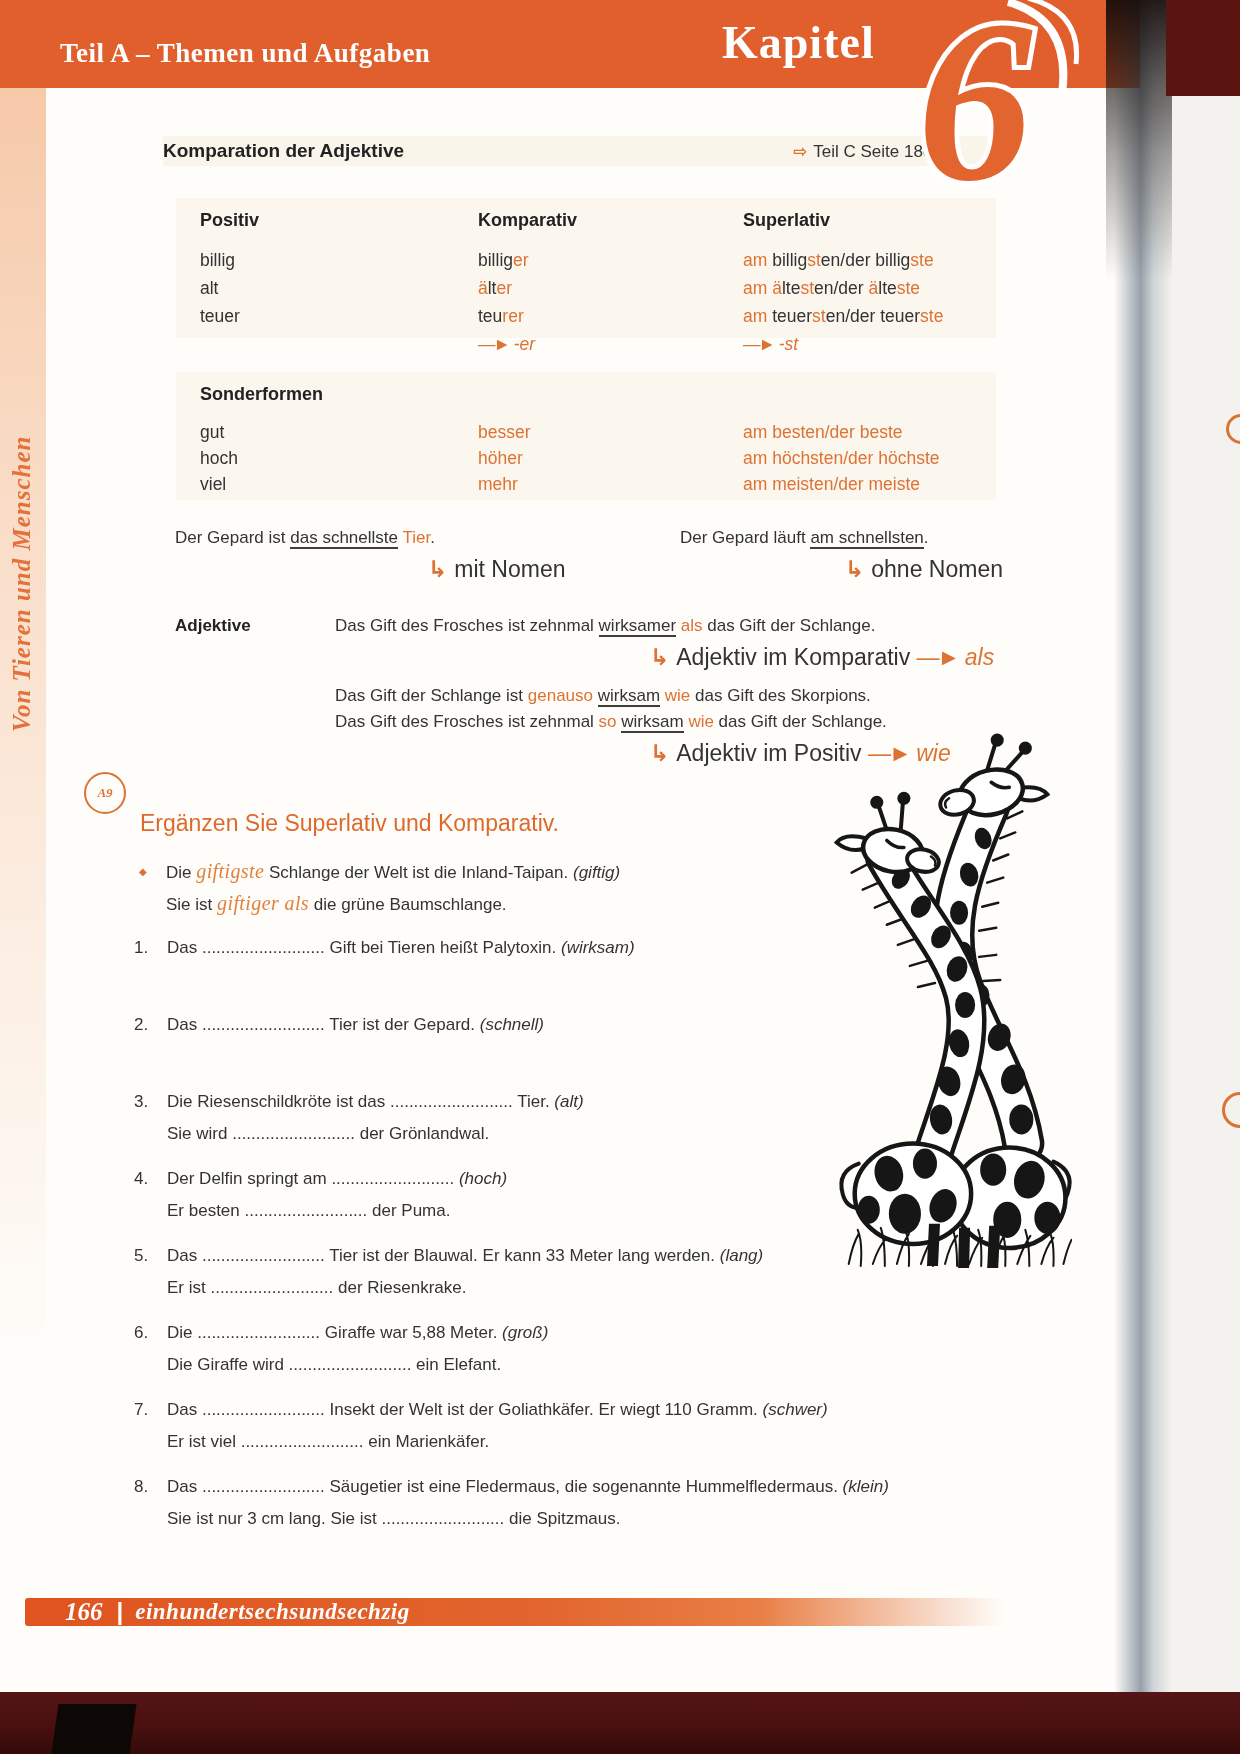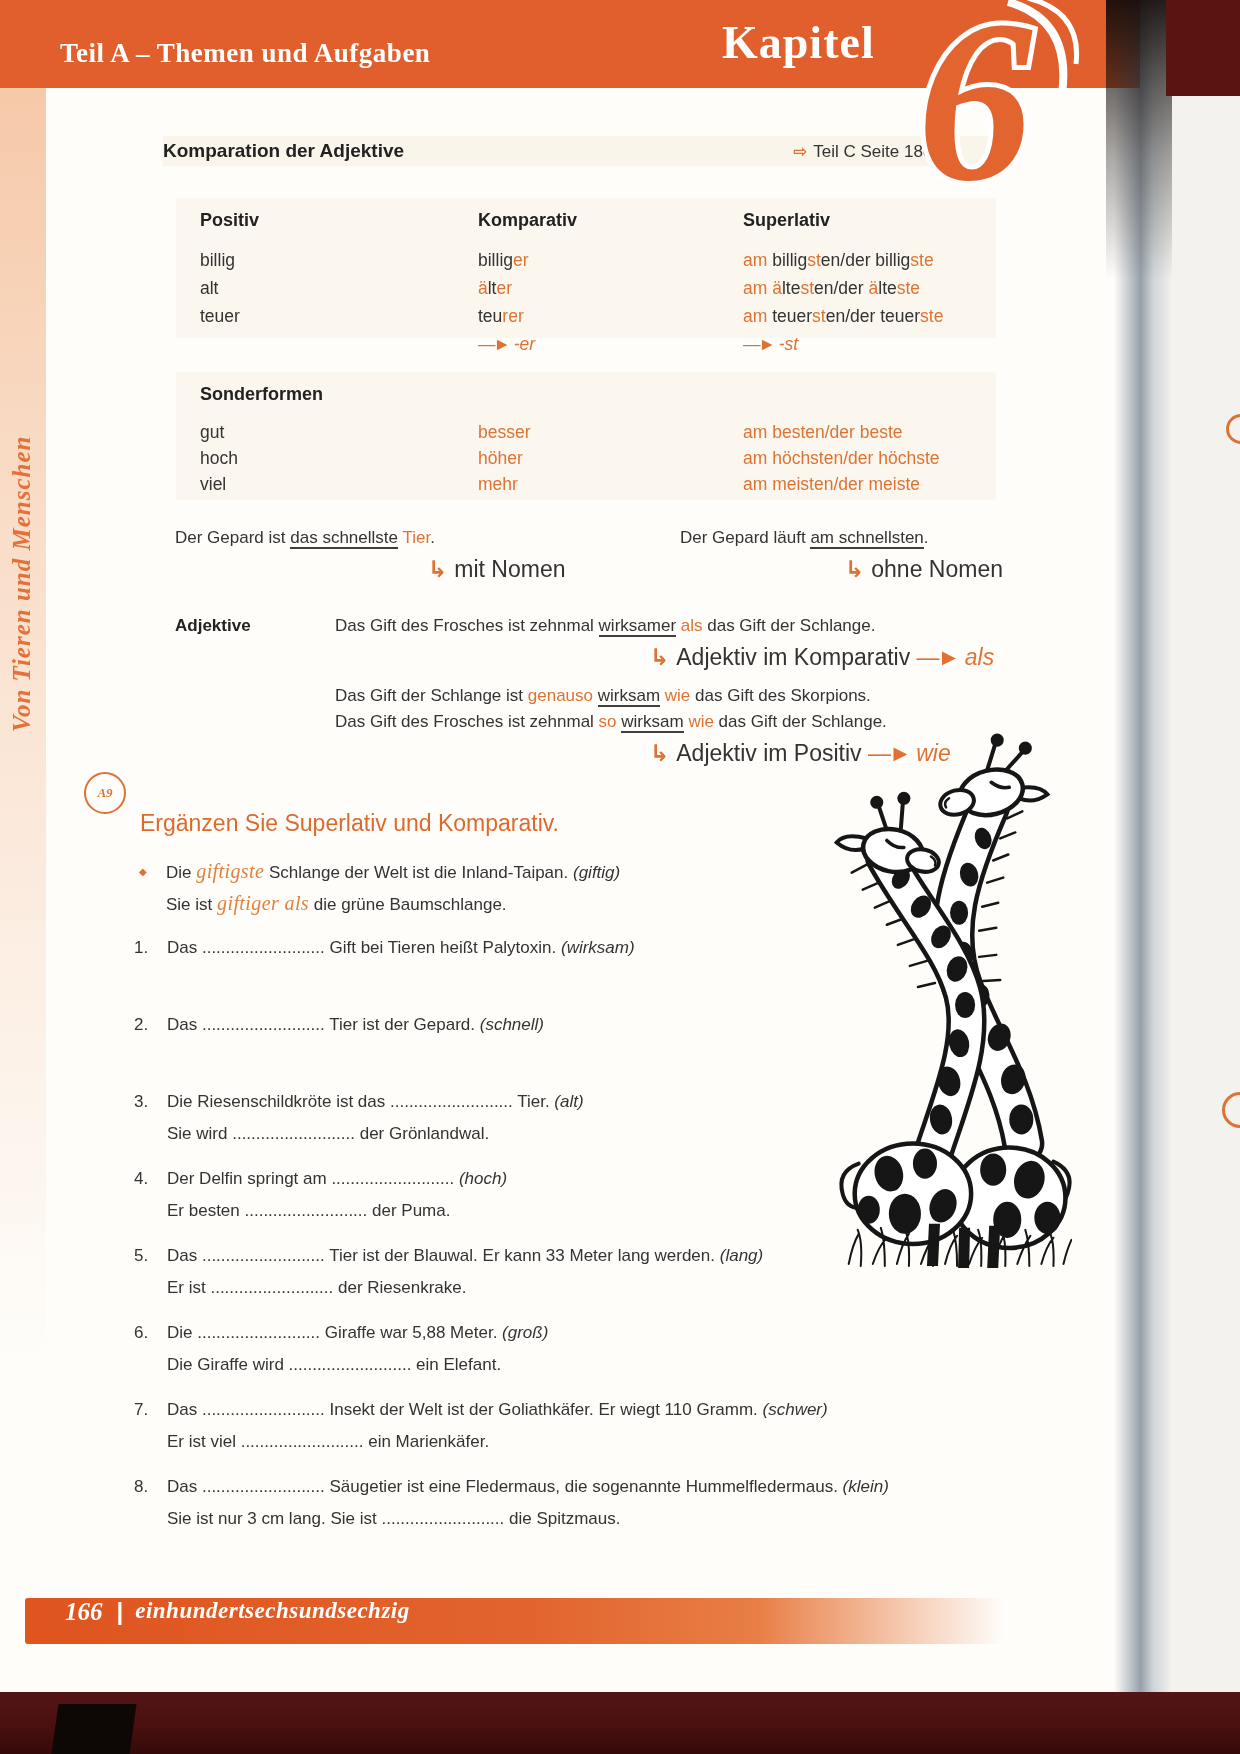--- a/index.html
+++ b/index.html
@@ -55,23 +55,23 @@
     color:var(--accent);font-family:var(--serif);font-style:italic;font-size:13px;font-weight:bold;
     display:flex;align-items:center;justify-content:center;box-sizing:border-box;}
   .a9-title{left:140px;top:810px;font-size:23px;color:#dd6a2c;}
 
   .ex-bullet{left:139px;top:866px;color:var(--accent);font-size:10px;}
   .ex-line{position:absolute;left:166px;width:980px;font-size:17px;}
   .ex-num{position:absolute;left:134px;font-size:17px;}
   .ex-body{position:absolute;left:167px;width:980px;font-size:17px;}
 
   
-  .footer-bar{position:absolute;left:25px;top:1598px;width:1020px;height:46px;border-radius:3px;
+  .footer-bar{position:absolute;left:25px;top:1598px;width:1020px;height:28px;border-radius:3px;
     background:linear-gradient(to right,#df541f 0%,#e2642e 50%,#e87f46 72%,rgba(250,245,240,0) 96%);
-    display:flex;align-items:flex-start;}
+    display:flex;align-items:center;}
   .footer-num{font-family:var(--serif);font-style:italic;font-weight:bold;font-size:25px;color:#fff;margin-left:40px;}
   .footer-sep{color:#fff;font-size:24px;margin:0 12px 0 14px;font-weight:bold;}
   .footer-word{font-family:var(--serif);font-style:italic;font-weight:bold;font-size:23px;color:#fff;letter-spacing:.5px;}
 
   
   .next-page{position:absolute;left:1158px;top:0;width:82px;height:1754px;background:#f3f2ee;}
   .spine{position:absolute;left:1114px;top:0;width:58px;height:1754px;
     background:linear-gradient(to right,rgba(110,125,140,0) 0%,rgba(100,115,130,.65) 45%,rgba(150,165,178,.38) 68%,rgba(160,172,182,0) 100%);}
   .spine-top{position:absolute;left:1106px;top:0;width:66px;height:280px;
     background:linear-gradient(to bottom,rgba(18,10,8,.92) 0%,rgba(40,35,34,.4) 55%,rgba(40,35,34,0) 100%);}

